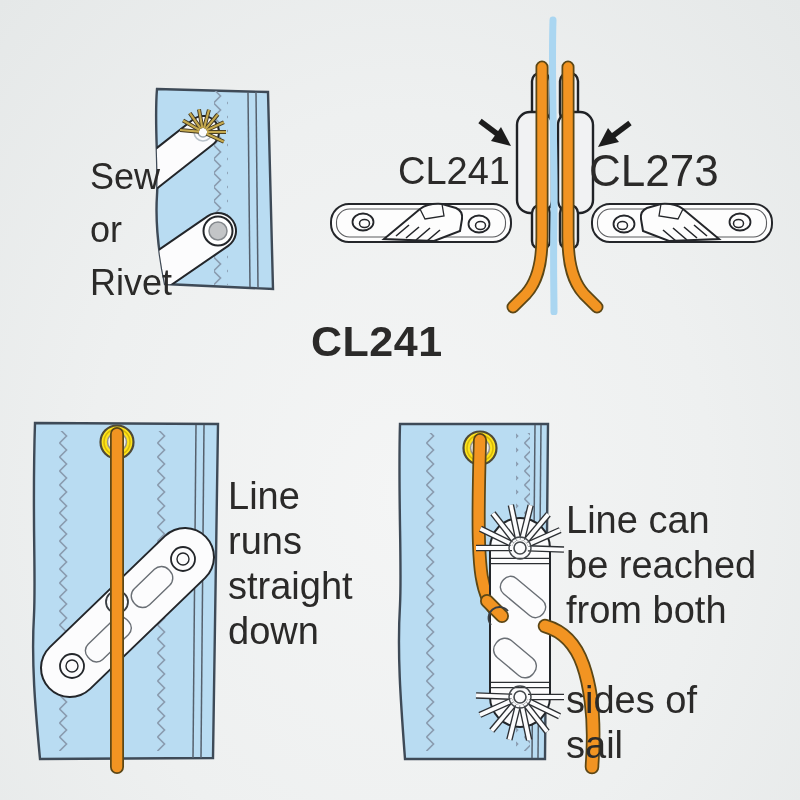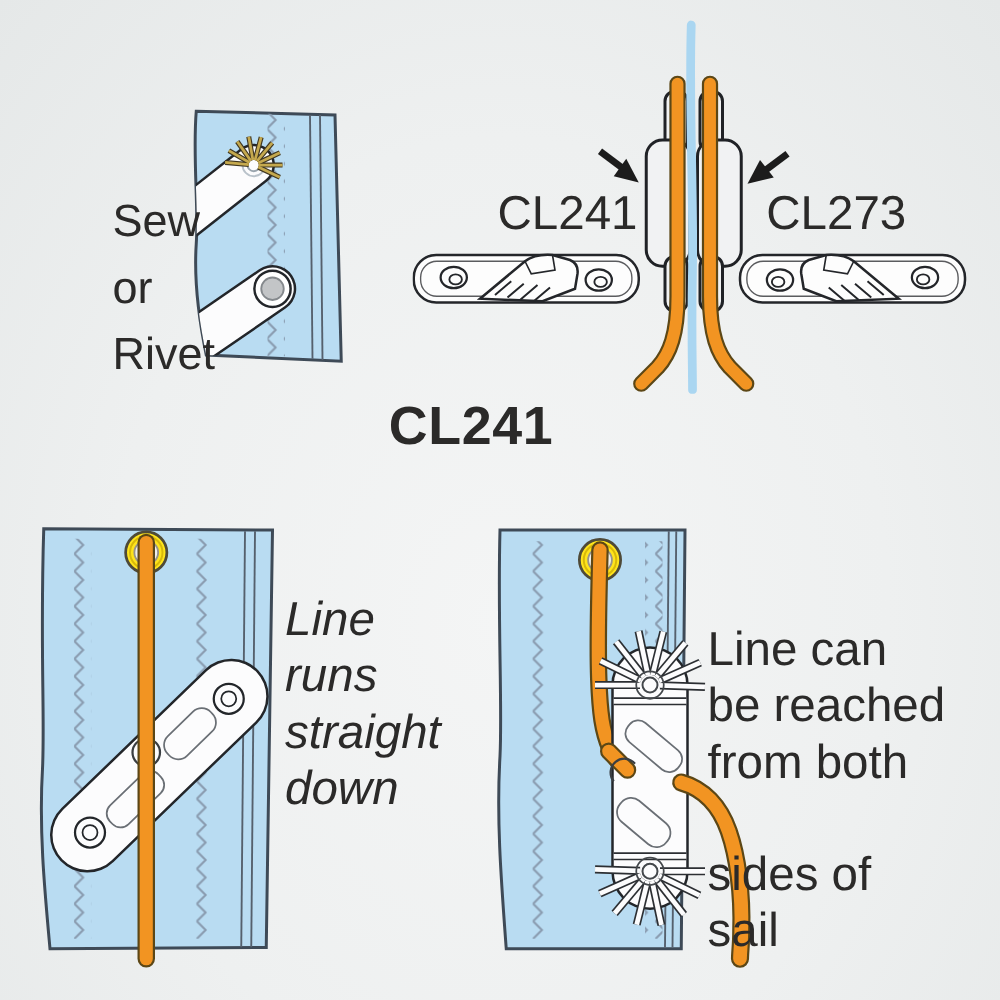--- a/index.html
+++ b/index.html
@@ -5,23 +5,23 @@
   html,body{margin:0;padding:0;background:#dfe2e2;}
   .stage{
     position:relative;width:800px;height:800px;overflow:hidden;
     background:radial-gradient(ellipse at 50% 62%, #f4f5f5 0%, #eef0f0 55%, #e5e8e8 100%);
     font-family:"Liberation Sans", sans-serif;color:#2b2a29;
   }
   .stage svg{position:absolute;display:block;}
   .caption{position:absolute;white-space:pre-line;line-height:45px;font-size:38px;color:#2b2a29;}
   .cap-sew{left:90px;top:150px;font-size:36px;line-height:53px;}
   .cap-cl-left{left:398px;top:151px;font-size:38px;line-height:40px;white-space:nowrap;}
-  .cap-cl-right{left:589px;top:151px;font-size:38px;line-height:40px;white-space:nowrap;margin-left:24px;}
+  .cap-cl-right{left:589px;top:151px;font-size:44px;line-height:40px;white-space:nowrap;}
   .main-title{left:311px;top:317px;font-size:43px;font-weight:bold;letter-spacing:.5px;white-space:nowrap;position:absolute;}
-  .cap-straight{left:228px;top:474px;font-style:italic;}
+  .cap-straight{left:228px;top:474px;}
   .cap-both{left:566px;top:453px;width:208px;}
   .cap-both .blk-center{display:block;white-space:pre-line;}
   .cap-both .blk-left{display:block;text-align:left;white-space:pre-line;}
 </style>
 </head>
 <body>
 
 <div class="stage">
 
   <svg width="0" height="0" style="position:absolute" aria-hidden="true">

